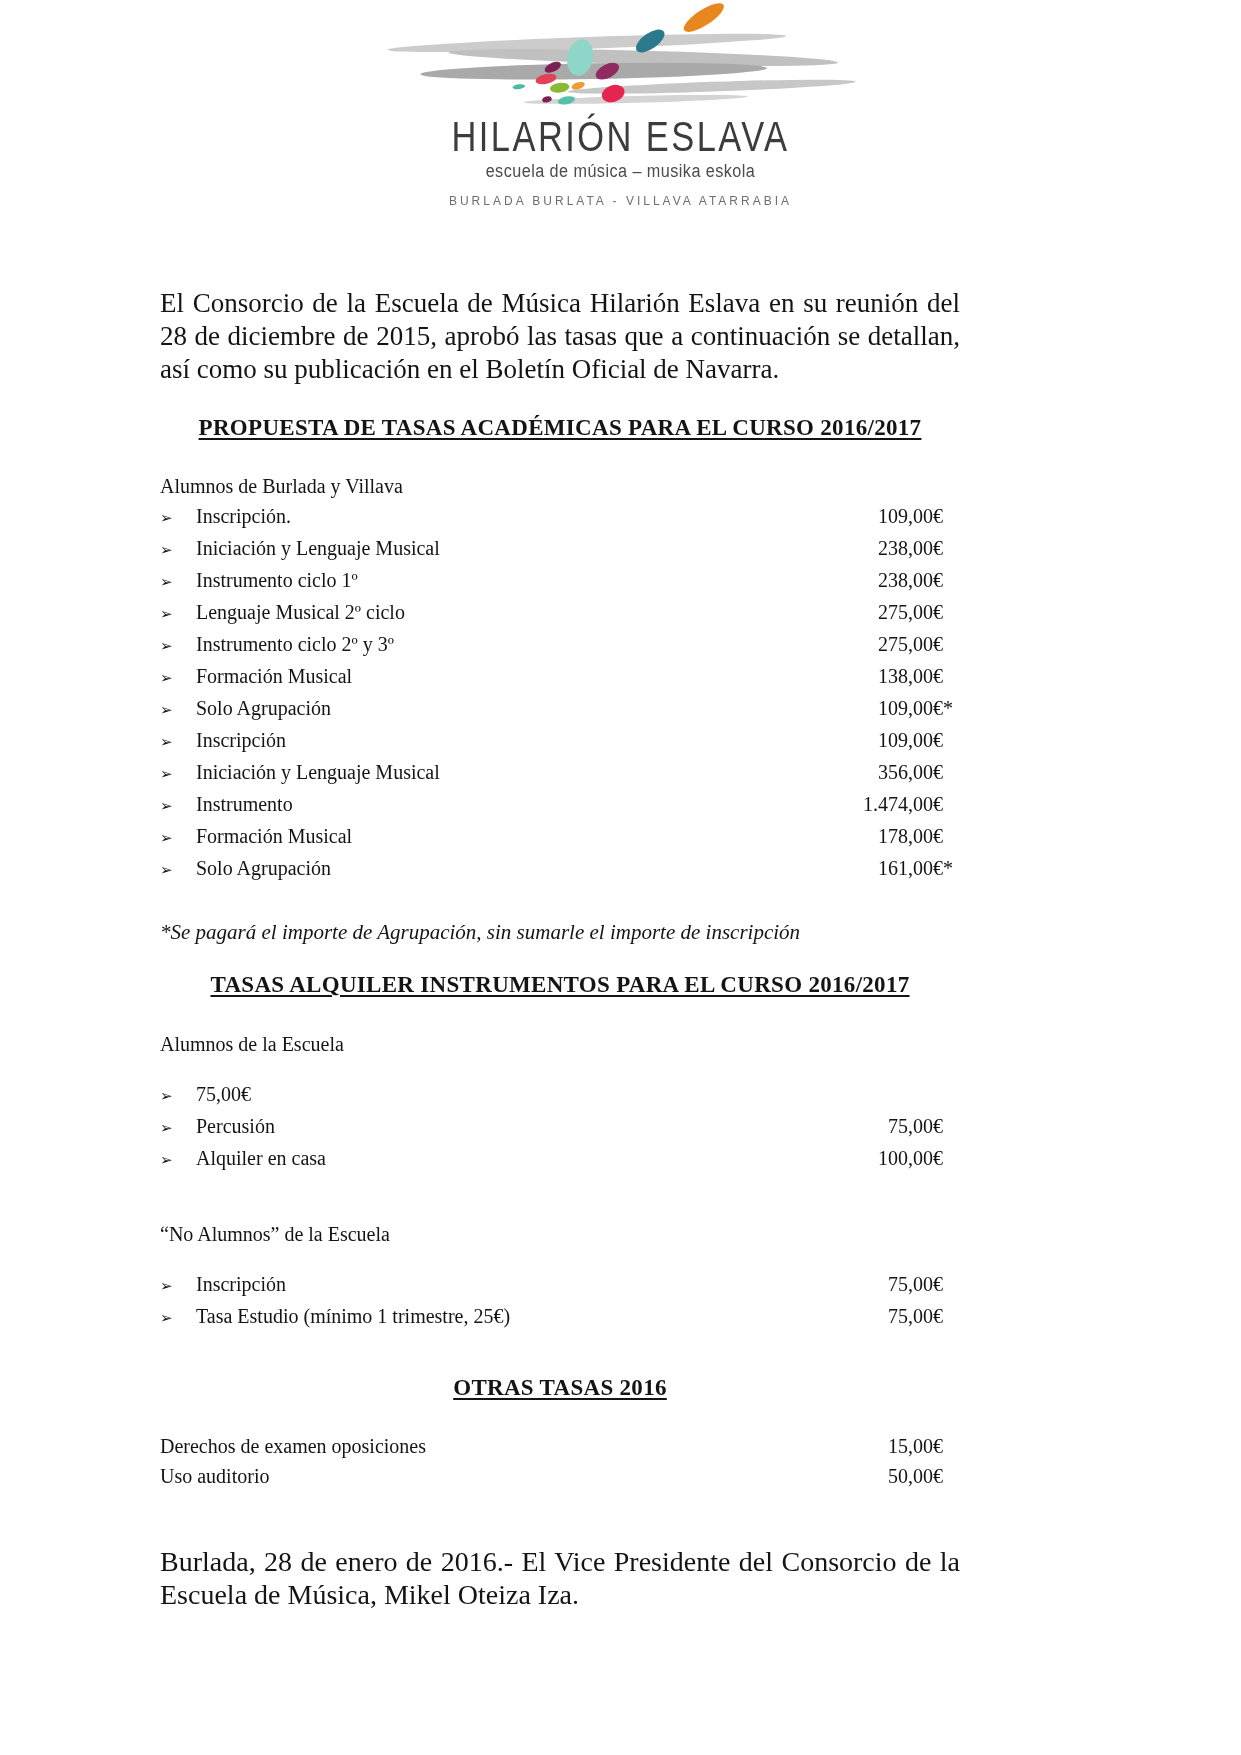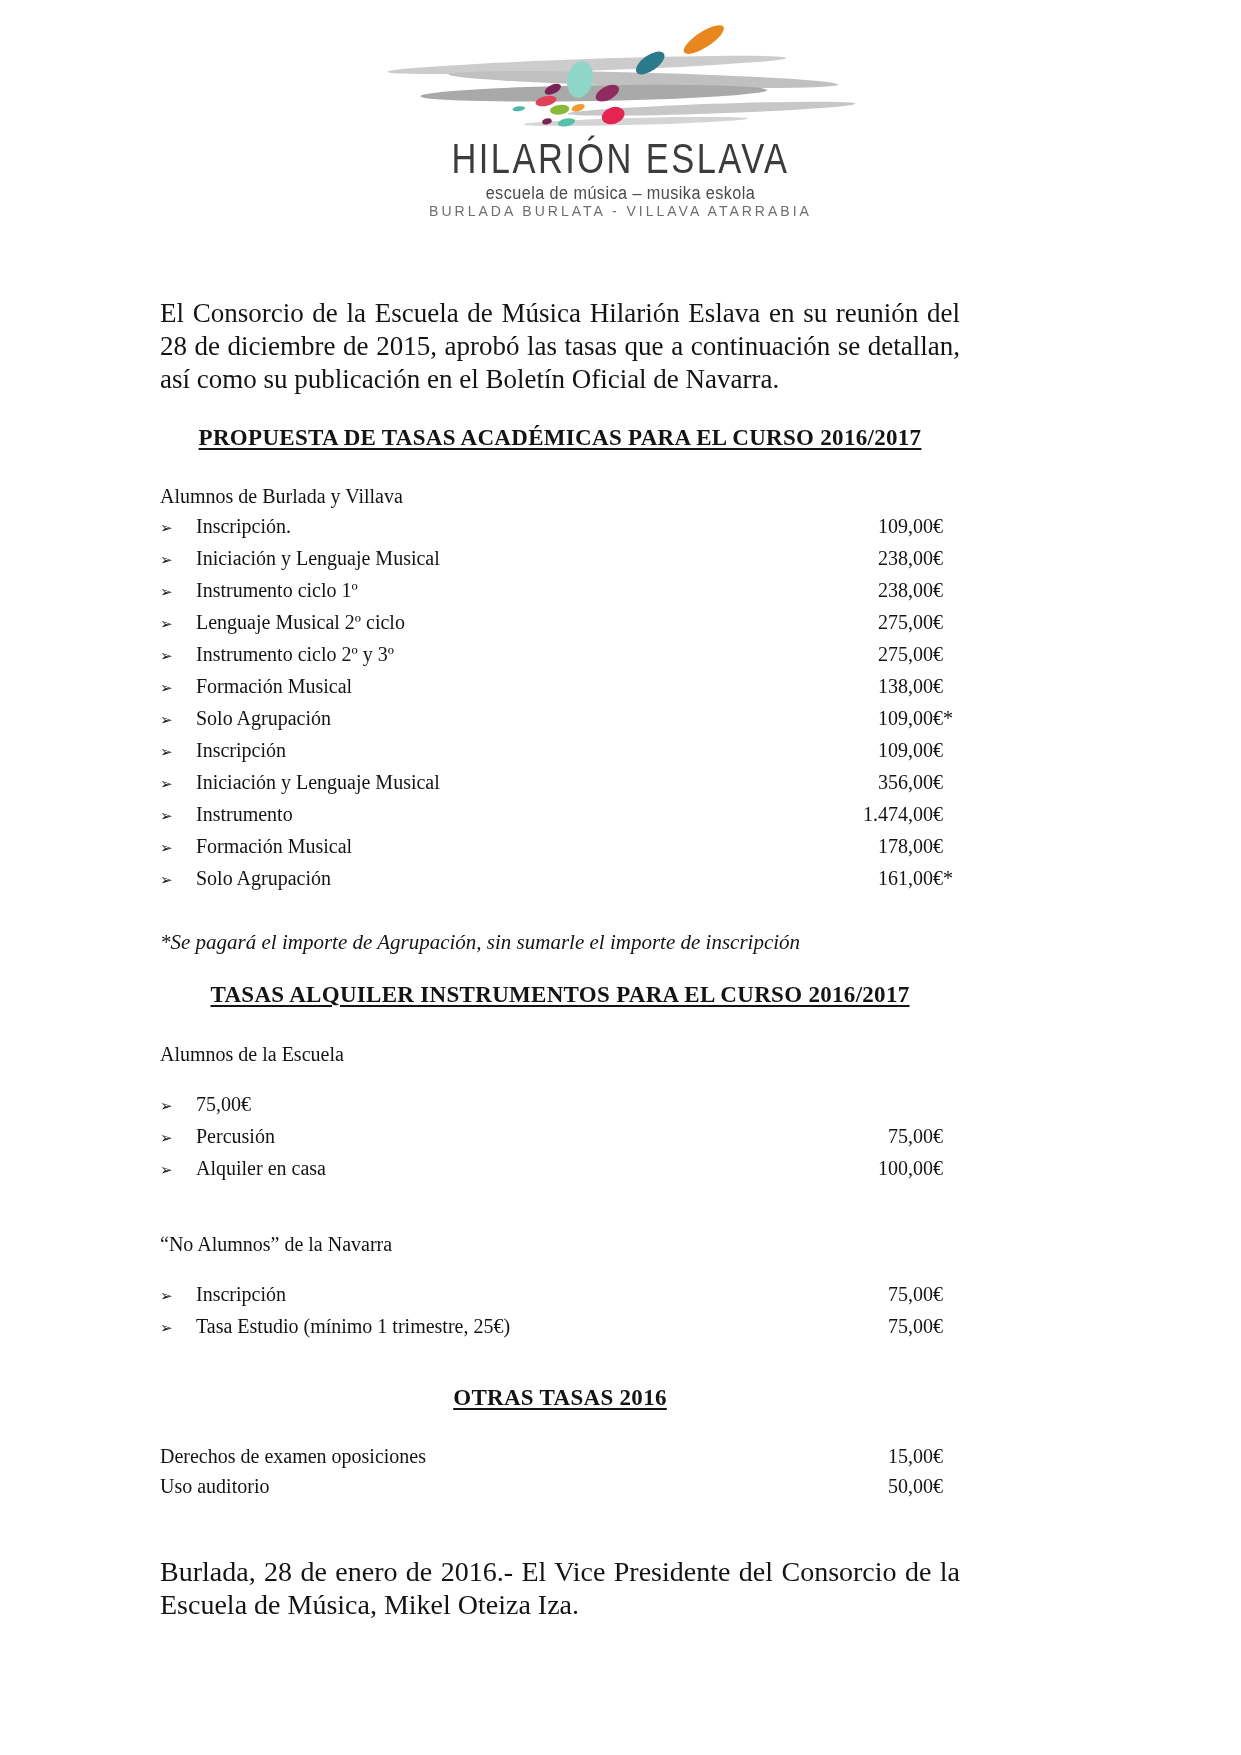--- a/index.html
+++ b/index.html
@@ -2,37 +2,37 @@
 <html><head>
 <meta charset="utf-8">
 <style>
   html,body { margin:0; padding:0; background:#fff; }
   .page {
     width:1241px; height:1755px; margin:0 auto; background:#ffffff;
     font-family:"Liberation Serif", serif; color:#141414;
     overflow:hidden; position:relative;
   }
   
-  .logo-block { text-align:center; padding-top:24px; }
+  .logo-block { text-align:center; padding-top:2px; }
   .logo-art { width:470px; height:112px; display:block; margin:0 auto; }
   .logo-title {
     font-family:"Liberation Sans", sans-serif;
     font-size:42px; font-weight:200; letter-spacing:3px; color:#3c3c3c;
     line-height:46px; transform:scaleX(0.82); transform-origin:50% 50%;
     white-space:nowrap;
   }
   .logo-sub {
     font-family:"Liberation Sans", sans-serif;
     font-size:18px; color:#4c4c4c; letter-spacing:0.5px; line-height:22px;
     transform:scaleX(0.9); transform-origin:50% 50%; white-space:nowrap;
   }
   .logo-loc {
     font-family:"Liberation Sans", sans-serif;
-    font-size:14px; color:#6e6e6e; letter-spacing:3px; line-height:15px;
-    margin-top:0; white-space:nowrap;
+    font-size:12px; color:#6e6e6e; letter-spacing:3px; line-height:15px;
+    margin-top:12px; white-space:nowrap;
   }
   
   .content { margin-left:160px; width:800px; }
   .intro { margin-top:78px; font-size:27px; line-height:33px; text-align:justify; }
   .heading {
     font-size:23px; font-weight:bold; text-align:center; line-height:30px;
     letter-spacing:0.3px;
     text-decoration:underline; text-decoration-thickness:2px; text-underline-offset:3px;
   }
   .h-proposal { margin-top:23px; }
@@ -192,21 +192,21 @@
           <span class="fprice"><span>75,00€</span><span class="ast"></span></span>
         </div>
 
         <div class="row">
           <span class="bullet">➢</span>
           <span class="flabel">Alquiler en casa</span>
           <span class="fprice"><span>100,00€</span><span class="ast"></span></span>
         </div>
       </div>
 
-    <div class="group-label g-noalumnos">“No Alumnos” de la Navarra</div>
+    <div class="group-label g-noalumnos">“No Alumnos” de la Escuela</div>
     <div class="items-gap">
 
         <div class="row">
           <span class="bullet">➢</span>
           <span class="flabel">Inscripción</span>
           <span class="fprice"><span>75,00€</span><span class="ast"></span></span>
         </div>
 
         <div class="row">
           <span class="bullet">➢</span>

